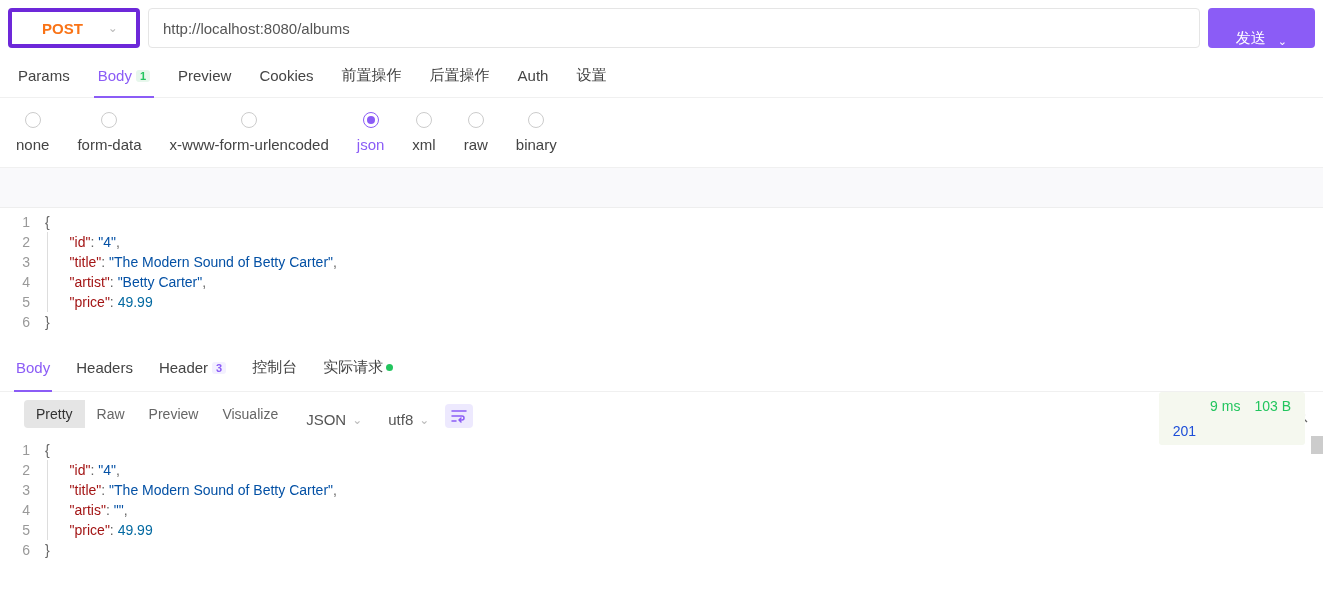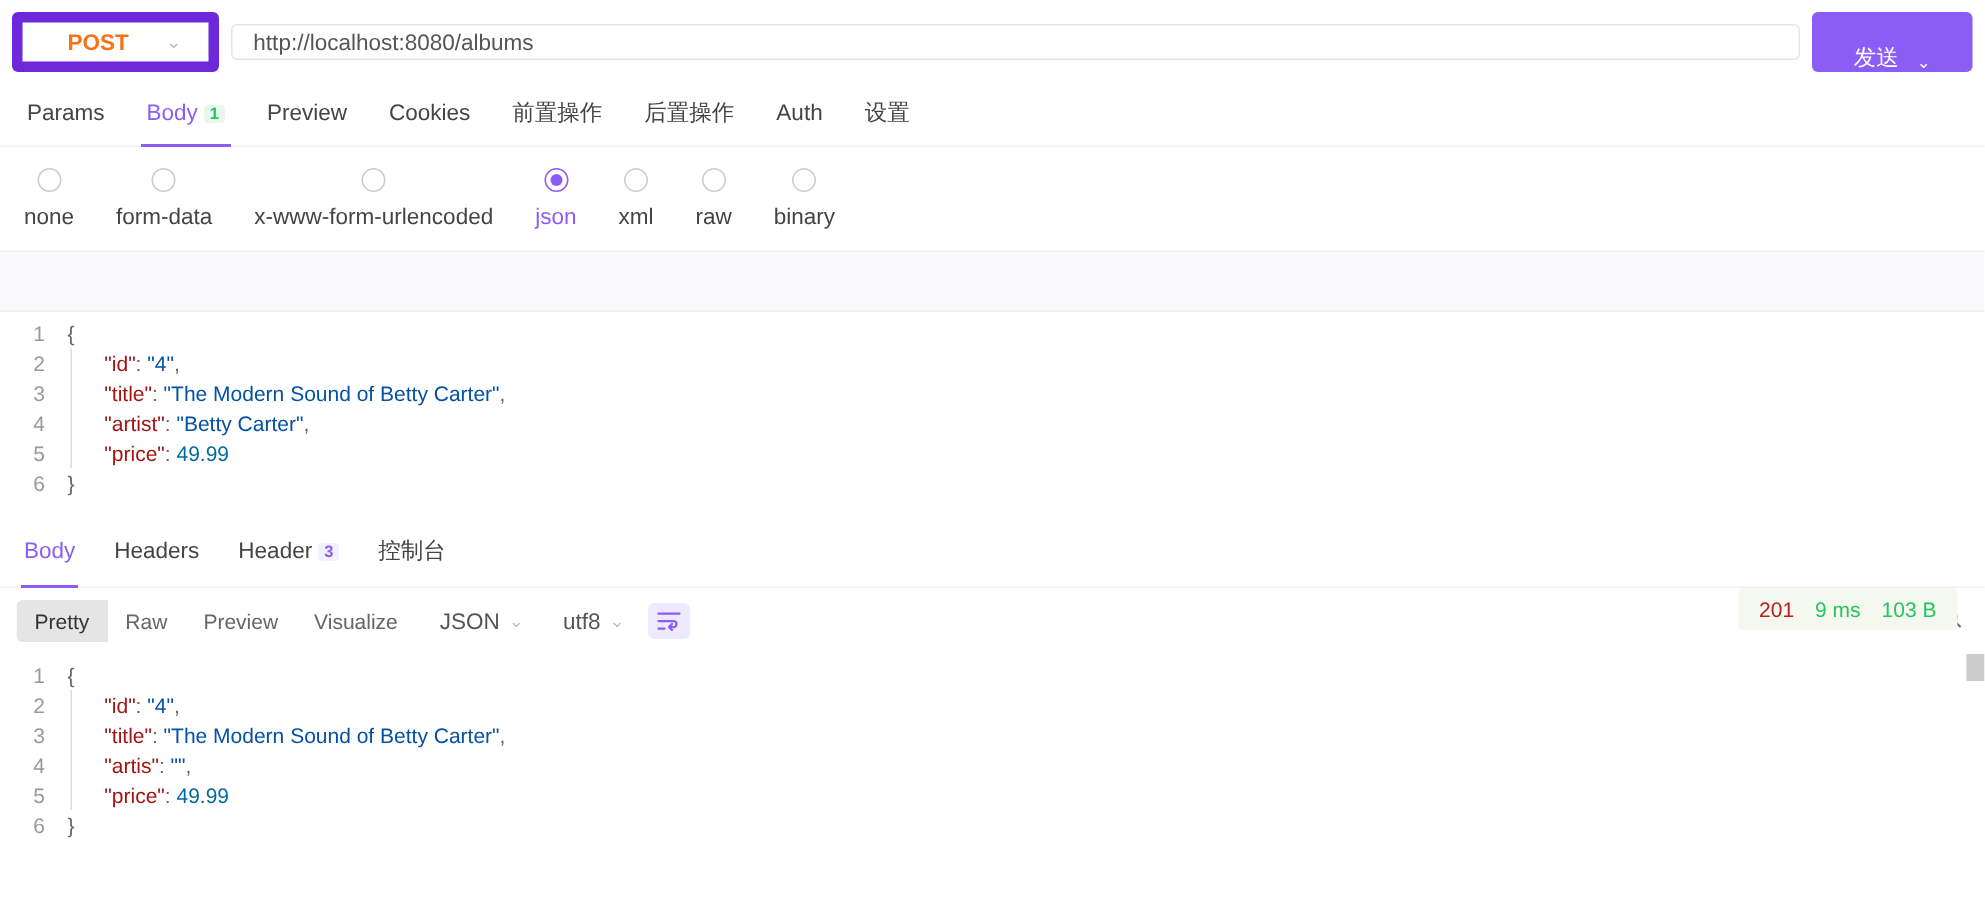--- a/index.html
+++ b/index.html
@@ -1,22 +1,22 @@
 <!DOCTYPE html>
 <html><head>
 <meta charset="utf-8">
 <style>
 * { margin:0; padding:0; box-sizing:border-box; font-family:-apple-system,BlinkMacSystemFont,"Segoe UI",Arial,sans-serif; }
 body { background:#fff; color:#333; font-size:14px; width:1323px; height:614px; overflow:hidden; }
 
 .top-bar { display:flex; align-items:center; padding:8px 8px; gap:8px; }
-.method-sel { display:flex; align-items:center; border:7px solid #6d28d9; border-radius:4px; height:40px; padding:0 18px 0 30px; background:#fff; gap:25px; }
+.method-sel { display:flex; align-items:center; border:4px solid #6d28d9; border-radius:4px; height:40px; padding:0 18px 0 30px; background:#fff; gap:25px; }
 .method { color:#f97316; font-weight:700; font-size:15px; }
 .chev-down { font-size:12px; color:#bbb; }
-.url-input { flex:1; height:24px; border:1px solid #e5e5e5; border-radius:4px; padding:0 14px; font-size:15px; color:#555; outline:none; }
+.url-input { flex:1; height:40px; border:1px solid #e5e5e5; border-radius:4px; padding:0 14px; font-size:15px; color:#555; outline:none; }
 .send-btn { display:flex; align-items:flex-end; justify-content:center; height:40px; background:#8b5cf6; color:#fff; border:none; border-radius:4px; font-size:15px; padding:0 28px; gap:12px; cursor:pointer; }
 .send-btn .chev { font-size:11px; }
 
 .req-tabs { display:flex; align-items:center; padding:0 14px; border-bottom:1px solid #f0f0f0; height:42px; gap:20px; font-size:15px; color:#444; }
 .req-tab { padding:0 4px; height:42px; display:flex; align-items:center; cursor:pointer; border-bottom:2px solid transparent; }
 .req-tab.active { color:#8b5cf6; border-bottom-color:#8b5cf6; }
 .badge-g { background:#e7f7ec; color:#22c55e; font-size:11px; border-radius:3px; padding:0 4px; margin-left:4px; font-weight:600; }
 
 .body-types { display:flex; align-items:center; padding:14px 16px; gap:28px; color:#444; font-size:15px; }
 .radio { display:flex; align-items:center; gap:8px; cursor:pointer;flex-direction:column; }
@@ -35,31 +35,31 @@
 .k-num { color:#0369a1; }
 .k-punc { color:#666; }
 .gutter-bar { border-left:1px solid #ddd; margin-left:2px; margin-right:6px; }
 
 .resp-tabs { display:flex; align-items:center; padding:0 14px; border-bottom:1px solid #f0f0f0; height:46px; gap:22px; font-size:15px; color:#444; margin-top:10px; }
 .resp-tab { padding:0 2px; height:46px; display:flex; align-items:center; cursor:pointer; border-bottom:2px solid transparent; }
 .resp-tab.active { color:#8b5cf6; border-bottom-color:#8b5cf6; }
 .badge-n { background:#f3f0ff; color:#8b5cf6; font-size:11px; border-radius:3px; padding:0 4px; margin-left:4px; font-weight:600; }
 .dot-green { width:7px; height:7px; background:#22c55e; border-radius:50%; margin-left:3px; }
 
-.view-bar { display:flex; align-items:center; padding:8px 11px; gap:6px; position:relative; }
+.view-bar { display:flex; align-items:flex-end; padding:8px 24px; gap:6px; position:relative; }
 .view-seg { display:flex; border-radius:4px; overflow:hidden; }
 .seg-btn { padding:6px 12px; font-size:14px; color:#666; cursor:pointer; }
 .seg-btn.active { background:#e5e5e5; color:#333; }
 .dd { display:flex; align-items:center; gap:6px; padding:0 10px; color:#555; cursor:pointer; font-size:15px; }
 .wrap-btn { background:#ede9fe; color:#8b5cf6; border-radius:4px; width:28px; height:24px; display:flex; align-items:center; justify-content:center; cursor:pointer; }
 .view-right { position:absolute; right:14px; display:flex; gap:18px; color:#666; font-size:16px; }
 .icon-btn { cursor:pointer; }
 
 .resp-meta { position:absolute; right:18px; top:392px; background:#f5f8ef; padding:6px 14px; border-radius:3px; display:flex; gap:14px; font-size:14px; }
-.status-code { color:#b91c1c; }
+.status-code { color:#1d4ed8;margin-top:25px; }
 .meta-v { color:#22c55e; }
 .resp-body-wrap { position:relative; }
 .scroll-ind { position:absolute; right:0; top:0; width:12px; height:18px; background:#ccc; }
 </style>
 </head>
 <body>
 
 <div class="top-bar">
   <div class="method-sel">
     <span class="method">POST</span>
@@ -124,20 +124,21 @@
       <div class="code-line"><span class="line-num">5</span><span class="gutter-bar"> </span><span>   <span class="k-key">"price"</span><span class="k-punc">: </span><span class="k-num">49.99</span></span></div>
       <div class="code-line"><span class="line-num">6</span><span><span class="k-punc">}</span></span></div>
     </div>
 </div>
 
 <div class="resp-tabs" id="resp-tabs">
     <div class="resp-tab active">Body</div>
     <div class="resp-tab">Headers</div>
     <div class="resp-tab">Header<span class="badge-n">3</span></div>
     <div class="resp-tab">控制台</div>
+    <div class="resp-tab">实际请求<span class="dot-green"></span></div>
   </div>
 
 <div class="view-bar">
   <div class="view-seg" id="view-seg">
       <div class="seg-btn active">Pretty</div>
       <div class="seg-btn">Raw</div>
       <div class="seg-btn">Preview</div>
       <div class="seg-btn">Visualize</div>
     </div>
   <div class="dd">

